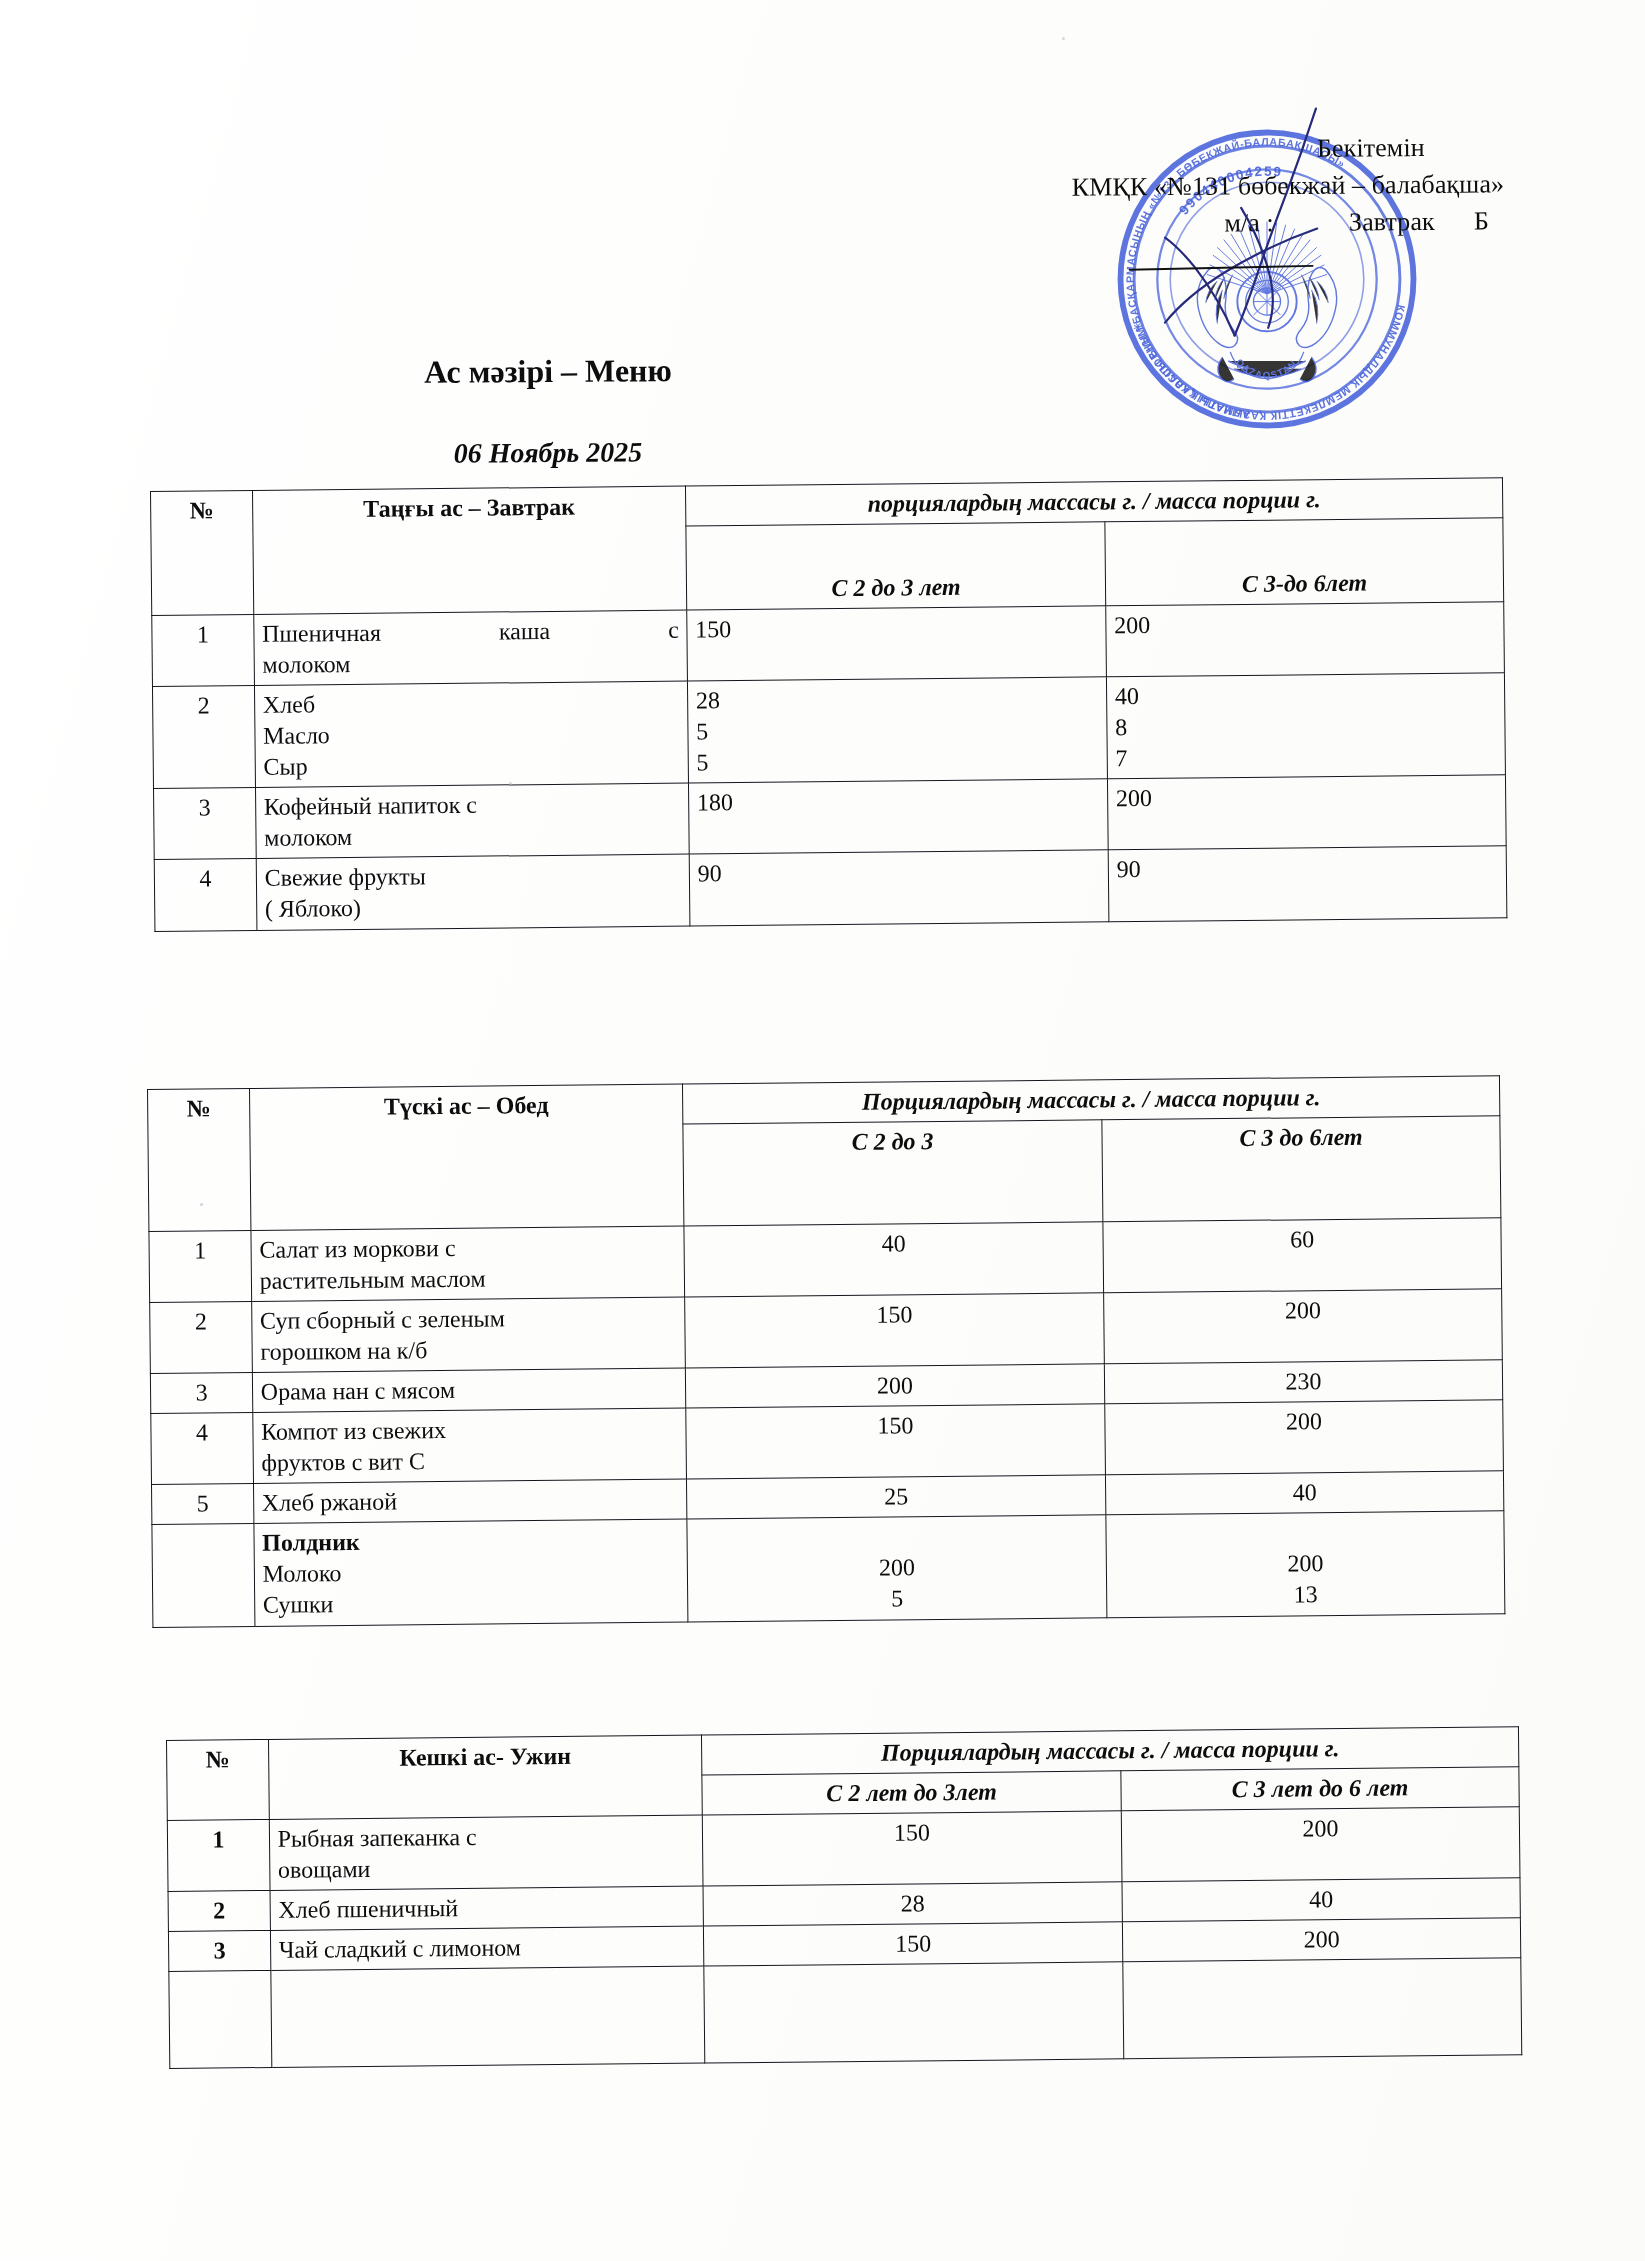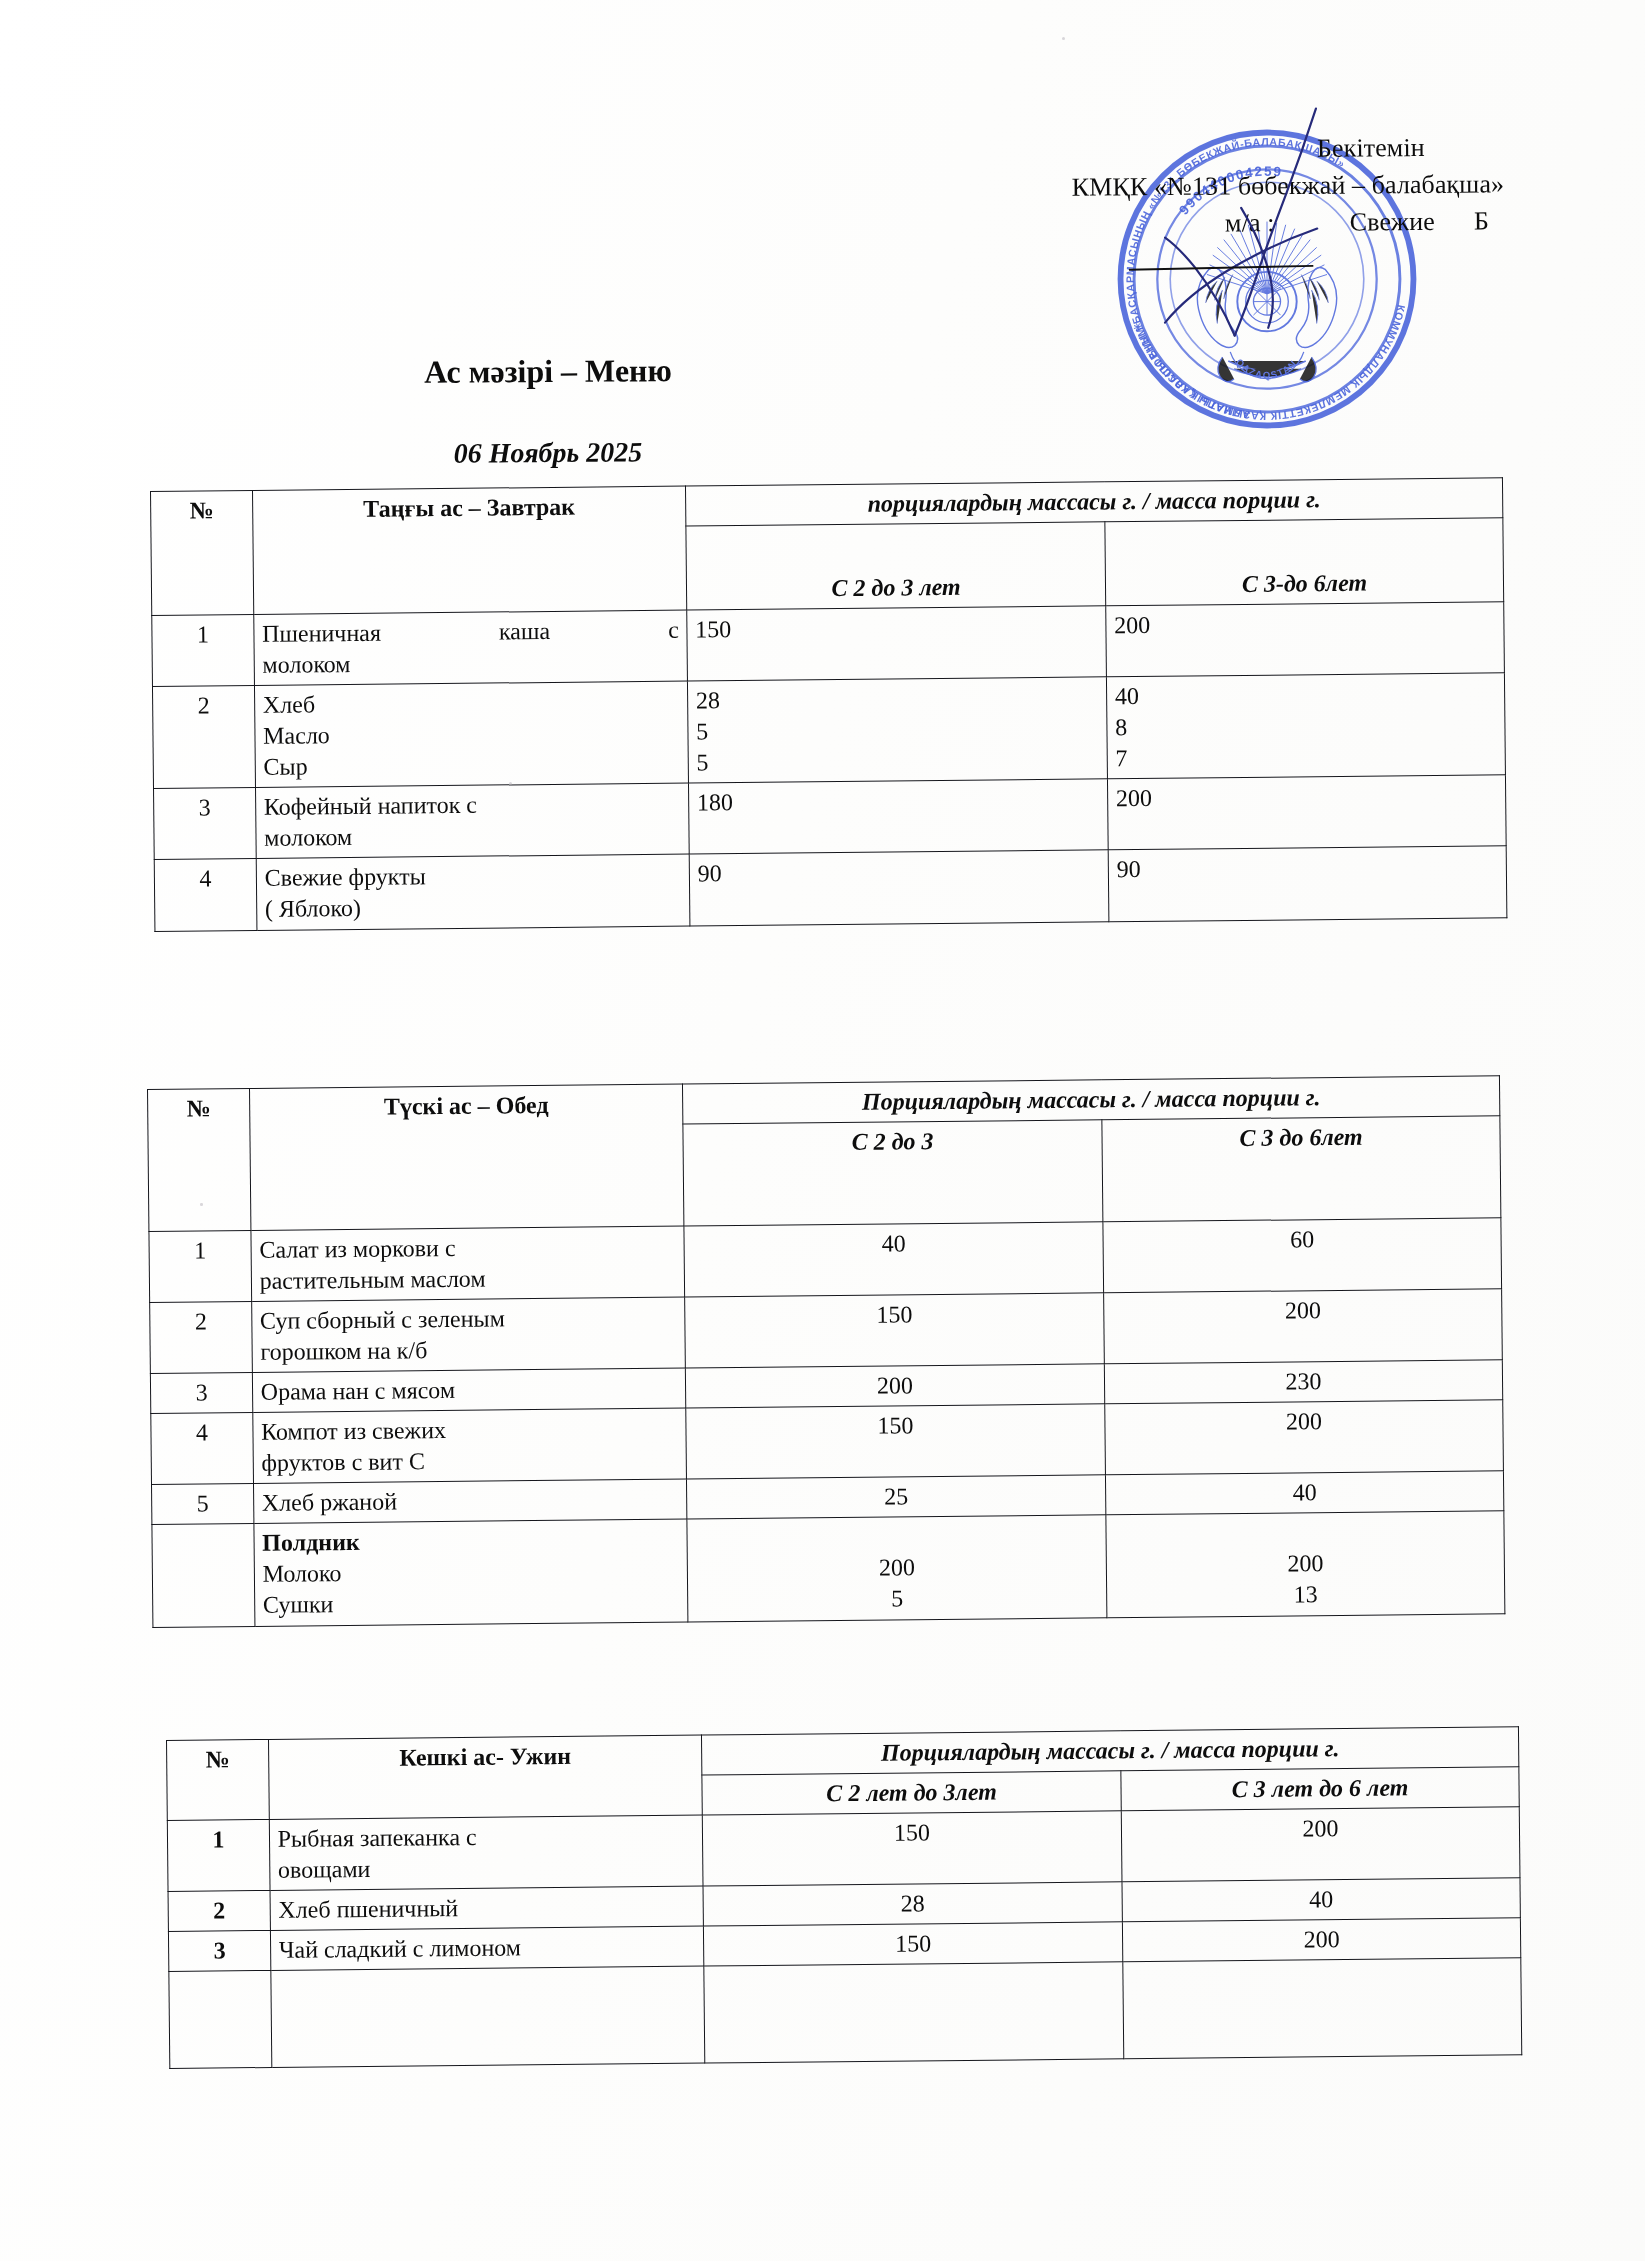--- a/index.html
+++ b/index.html
@@ -163,21 +163,21 @@
 <body>
 
 <div class="page">
 
   <div class="approval">
     <span class="ln r1">Бекітемін</span>
     <span class="ln r2">КМҚК «№131 бөбекжай – балабақша»</span>
     <span class="ln r3">
       <span>м/а :</span>
       <span class="sig-gap"></span>
-      <span>Свежие</span>
+      <span>Завтрак</span>
       <span style="display:inline-block;width:26px"></span>
       <span>Б</span>
     </span>
   </div>
 
   <div class="stamp">
     <svg viewBox="0 0 530 530" width="342" height="342" aria-hidden="true">
       <defs>
         <path id="outerArc" d="M 265,58 A 207,207 0 1 1 264,58" fill="none"></path>
         <path id="outerArcRev" d="M 265,472 A 207,207 0 1 1 266,472" fill="none"></path>

